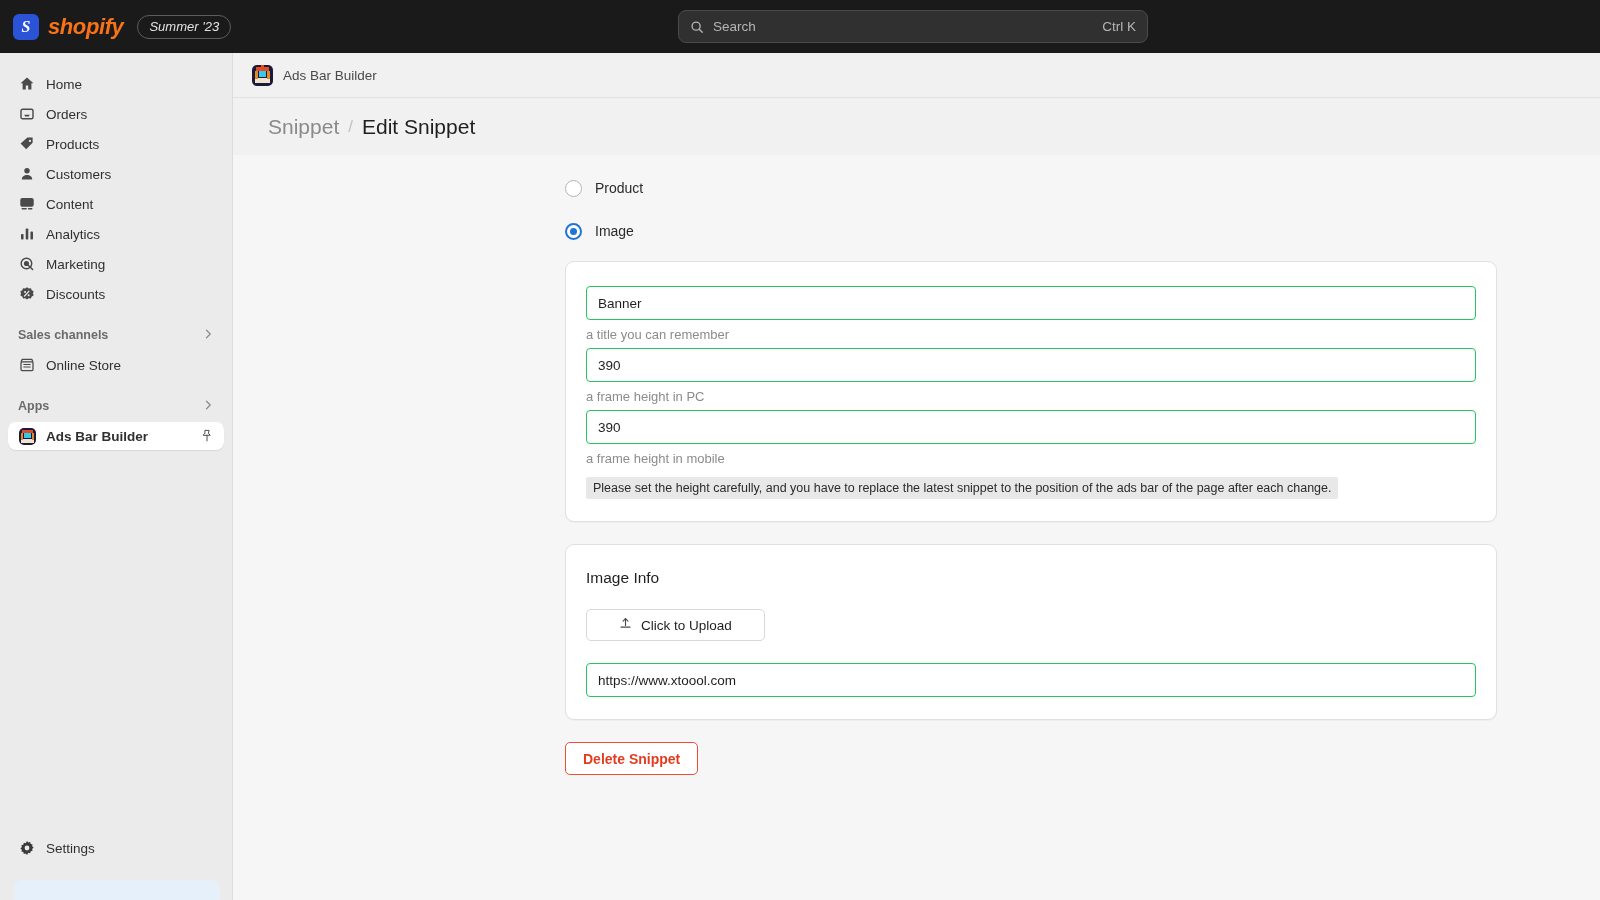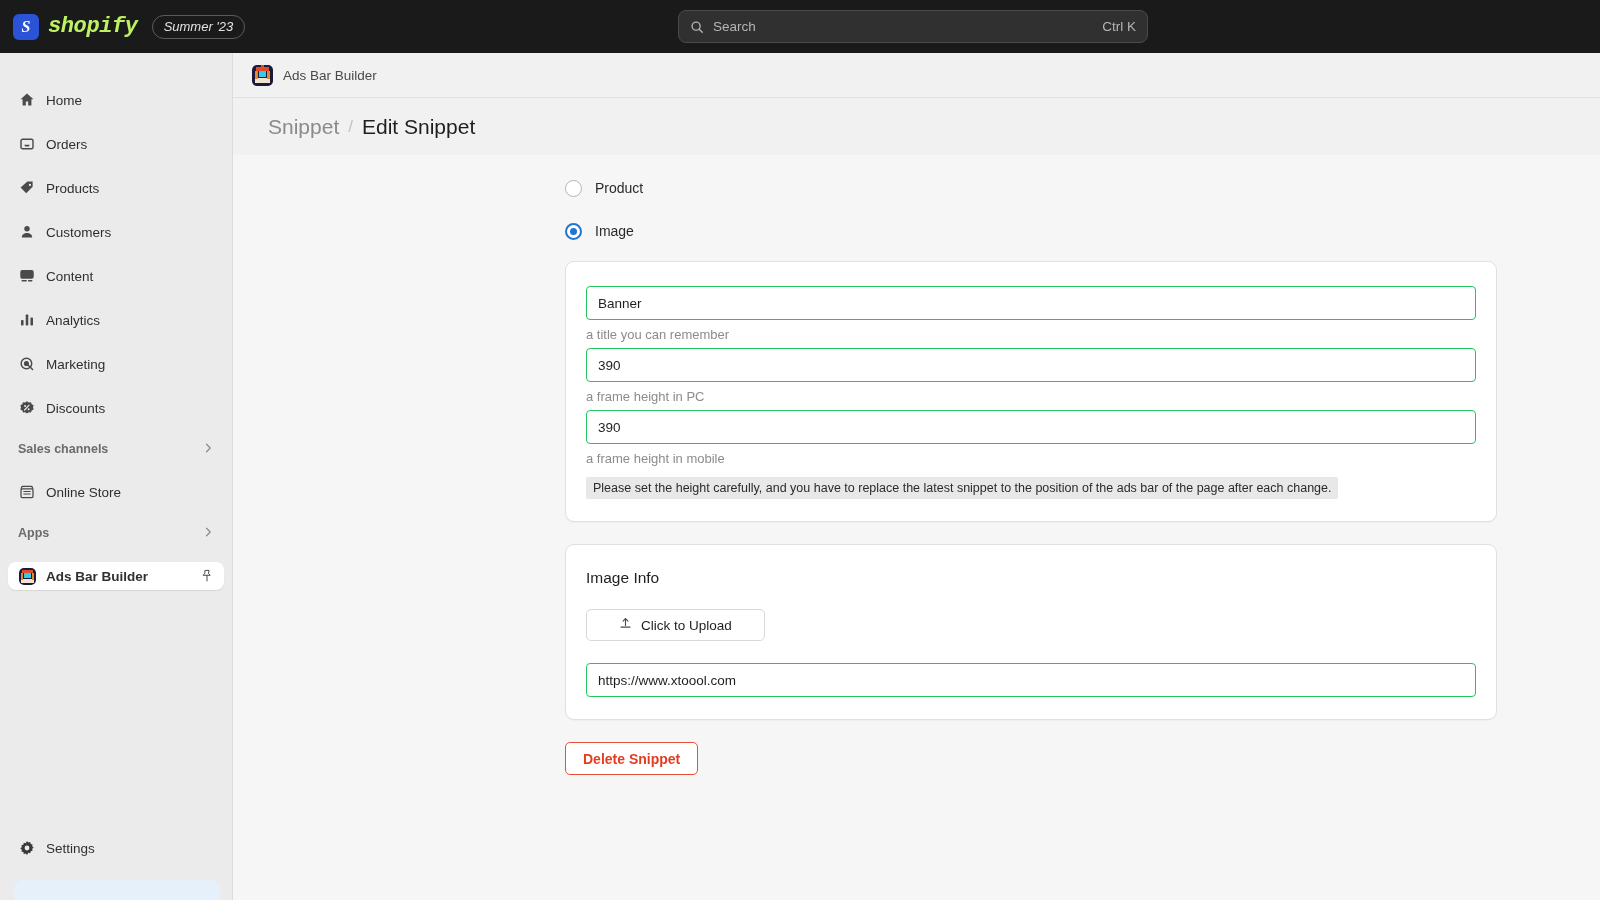--- a/index.html
+++ b/index.html
@@ -40,26 +40,25 @@
   .shopify-bag span {
     color: #fff;
     font-size: 16px;
     font-weight: bold;
     font-style: italic;
     font-family: "Liberation Serif", serif;
     line-height: 1;
     margin-top: 1px;
   }
   .brand-word {
-    color: #bef264;
+    color: #f97316;
     font-size: 22px;
     font-weight: bold;
     font-style: italic;
     letter-spacing: -0.4px;
-    font-family: Liberation Mono, monospace;
   }
   .season-badge {
     border: 1px solid #5c5c5c;
     border-radius: 13px;
     color: #e3e3e3;
     font-size: 13px;
     font-style: italic;
     padding: 3px 11px 4px;
     margin-left: 5px;
     white-space: nowrap;
@@ -95,21 +94,21 @@
     top: 53px; left: 0;
     width: 233px; height: 847px;
     background: #ebebeb;
     border-right: 1px solid #dcdcdc;
     padding-top: 17px;
   }
   .nav-item {
     display: flex;
     align-items: center;
     height: 28px;
-    margin: 16px 8px 2px;
+    margin: 0 8px 2px;
     padding: 0 10px;
     border-radius: 8px;
     gap: 10px;
     cursor: pointer;
   }
   .nav-item .ico {
     width: 18px; height: 18px;
     display: flex;
     align-items: center;
     justify-content: center;

